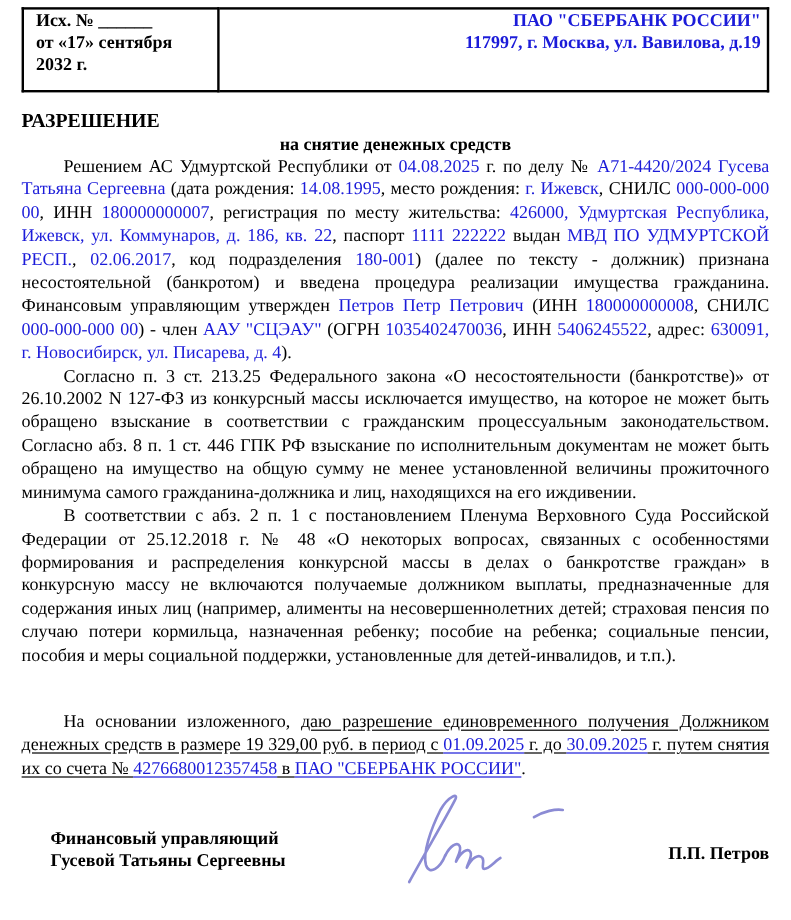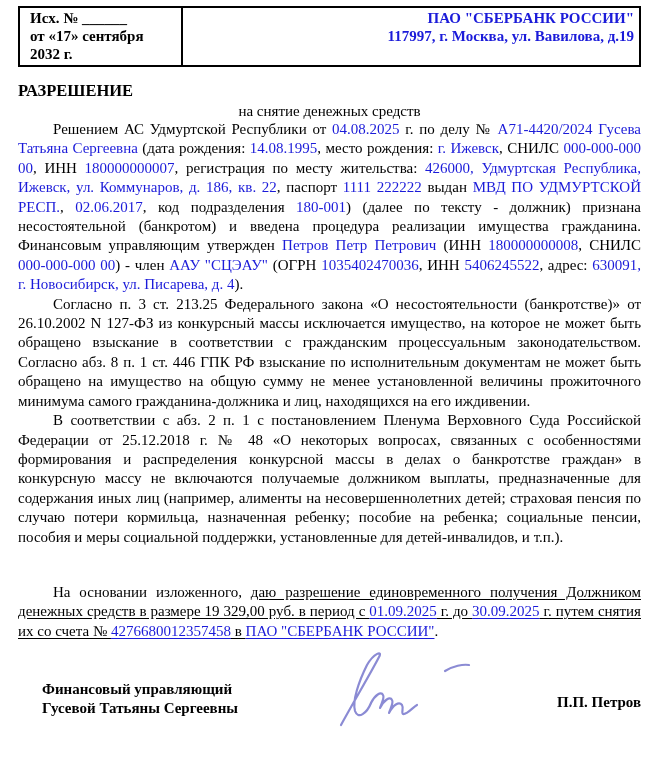--- a/index.html
+++ b/index.html
@@ -11,32 +11,32 @@
     padding:6px 18px 0 18px;
     overflow:hidden;
     font-family:"Liberation Serif","DejaVu Serif",serif;
     color:#000;
   }
   table.hdr{width:100%;border-collapse:collapse;table-layout:fixed;}
   table.hdr td{
     border:2px solid #000;
     font-weight:700;
     font-size:15px;line-height:18px;
-    padding:1px 5px 2px 10px;
+    padding:1px 5px 12px 10px;
     vertical-align:top;
   }
   td.hdr-left{width:146px;}
   td.hdr-right{text-align:right;padding-right:5px;}
   .title{
     font-weight:700;
     font-size:16.5px;line-height:19px;
     margin-top:14px;
   }
   .subtitle{
-    text-align:center;font-weight:400;
+    text-align:center;font-weight:700;
     font-size:15px;line-height:18px;
     margin-top:2px;
   }
   p.body{
     margin:0;
     text-align:justify;
     text-indent:35px;
     font-size:15px;
     line-height:19.4px;
   }

